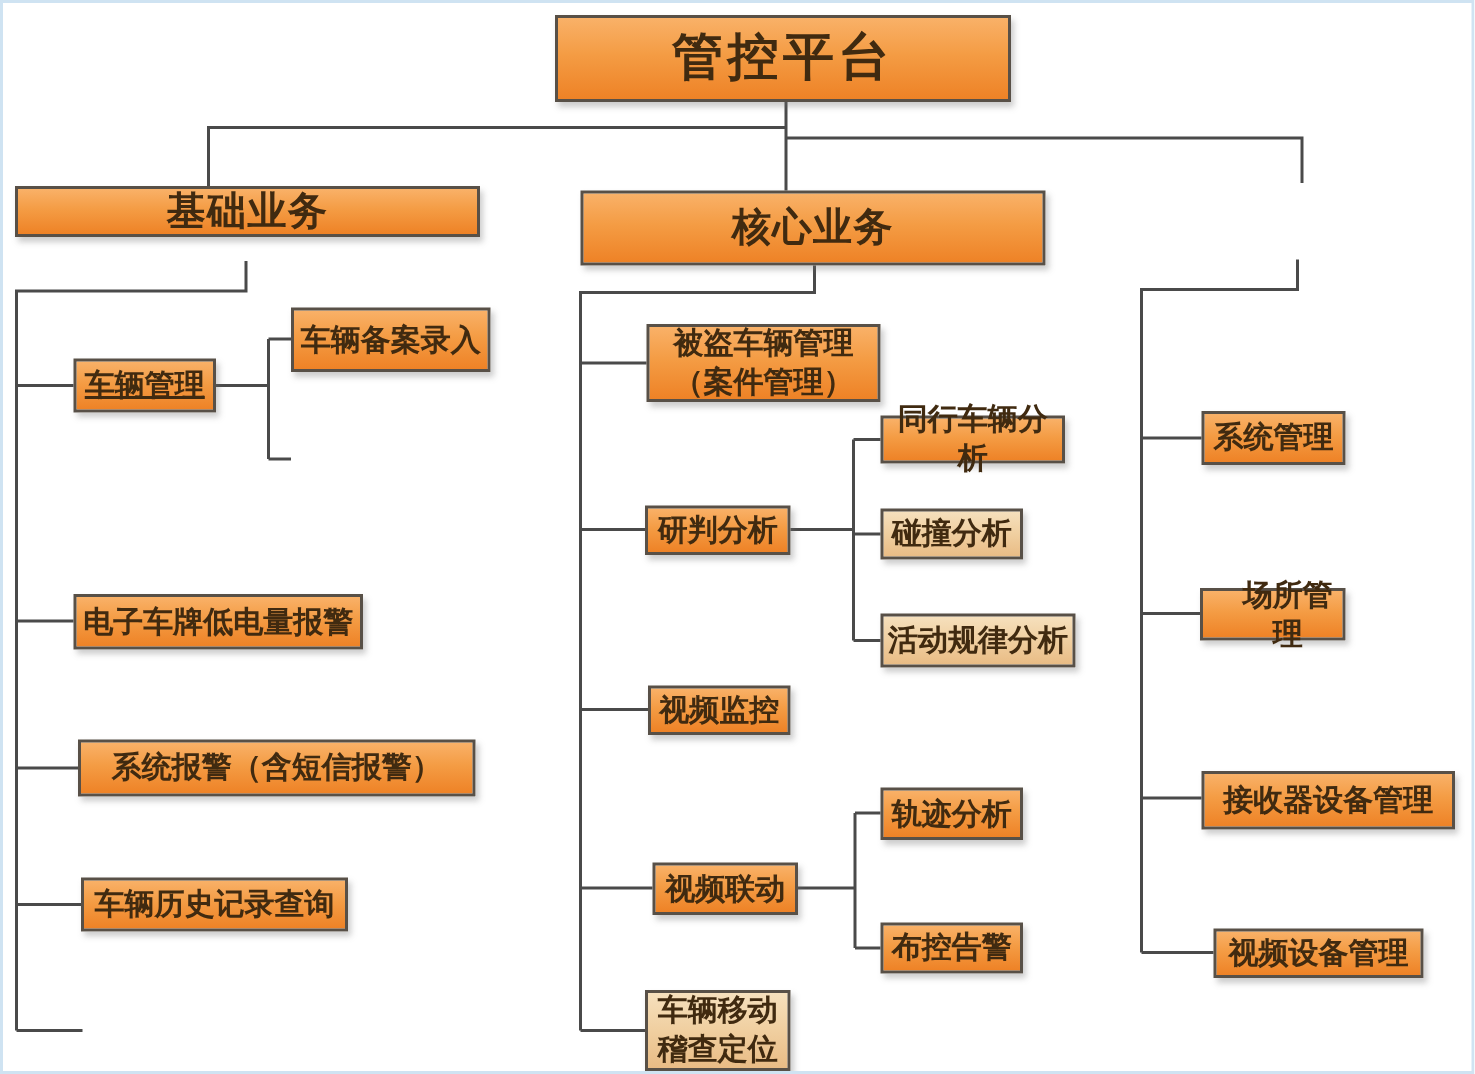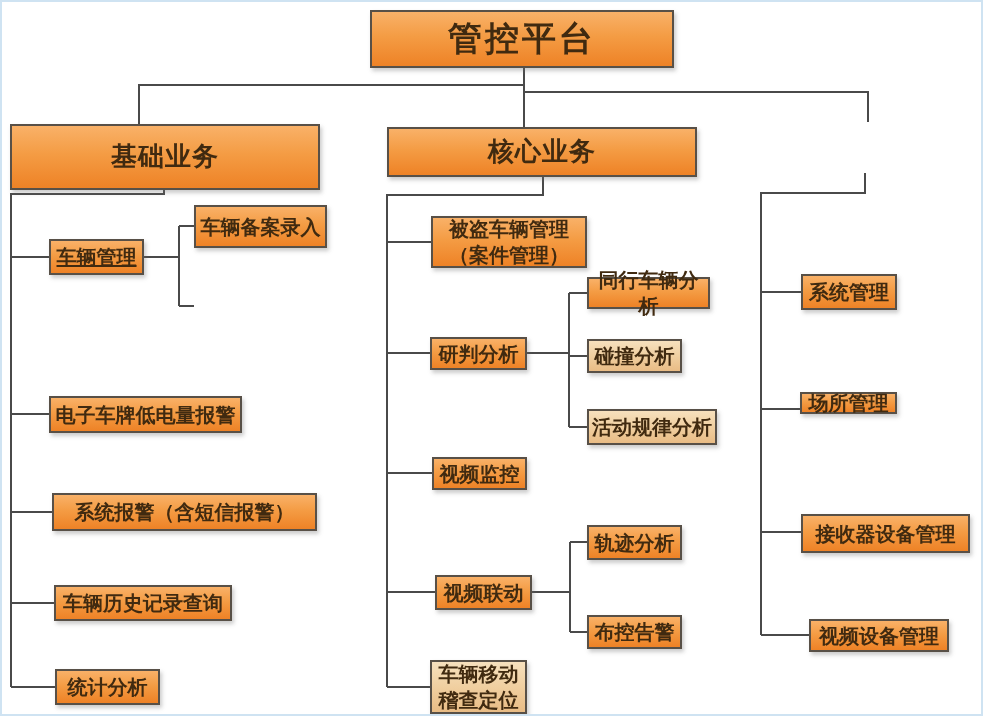--- a/index.html
+++ b/index.html
@@ -69,41 +69,40 @@
       <polyline points="863,171 863,191 759,191 759,633"></polyline>
       <polyline points="759,290 799,290"></polyline>
       <polyline points="759,407 798,407"></polyline>
       <polyline points="759,530 799,530"></polyline>
       <polyline points="759,633 807,633"></polyline>
     </g>
   </svg>
 
   <div class="box root" style="left:368px;top:8px;width:304px;height:58px;">管控平台</div>
 
-  <div class="box hdr" style="left:8px;top:122px;width:310px;height:66px;">基础业务</div>
+  <div class="box hdr" style="left:8px;top:122px;width:310px;height:34px;">基础业务</div>
   <div class="box hdr" style="left:385px;top:125px;width:310px;height:50px;">核心业务</div>
 
   <div class="box" style="left:47px;top:237px;width:95px;height:36px;text-decoration:underline;">车辆管理</div>
   <div class="box" style="left:192px;top:203px;width:133px;height:43px;">车辆备案录入</div>
   <div class="box" style="left:47px;top:394px;width:193px;height:37px;">电子车牌低电量报警</div>
   <div class="box" style="left:50px;top:491px;width:265px;height:38px;text-align:right;">系统报警（含短信报警）</div>
   <div class="box" style="left:52px;top:583px;width:178px;height:36px;">车辆历史记录查询</div>
-  <div class="box" style="left:53px;top:667px;width:105px;height:36px;">统计分析</div>
 
   <div class="box" style="left:429px;top:214px;width:156px;height:52px;">被盗车辆管理
 （案件管理）</div>
   <div class="box" style="left:428px;top:335px;width:97px;height:33px;">研判分析</div>
   <div class="box" style="left:585px;top:275px;width:123px;height:32px;">同行车辆分析</div>
   <div class="box light" style="left:585px;top:337px;width:95px;height:34px;">碰撞分析</div>
   <div class="box light" style="left:585px;top:407px;width:130px;height:36px;">活动规律分析</div>
   <div class="box" style="left:430px;top:455px;width:95px;height:33px;">视频监控</div>
   <div class="box" style="left:433px;top:573px;width:97px;height:35px;">视频联动</div>
   <div class="box" style="left:585px;top:523px;width:95px;height:35px;">轨迹分析</div>
   <div class="box" style="left:585px;top:613px;width:95px;height:34px;">布控告警</div>
   <div class="box light" style="left:428px;top:658px;width:97px;height:54px;">车辆移动
 稽查定位</div>
 
   <div class="box" style="left:799px;top:272px;width:96px;height:36px;">系统管理</div>
-  <div class="box" style="left:798px;top:390px;width:97px;height:22px;">场所管理</div>
+  <div class="box" style="left:798px;top:390px;width:97px;height:35px;padding-left:20px;">场所管理</div>
   <div class="box" style="left:799px;top:512px;width:169px;height:39px;">接收器设备管理</div>
   <div class="box" style="left:807px;top:617px;width:140px;height:33px;">视频设备管理</div>
 
 </div>
 
 </body></html>

